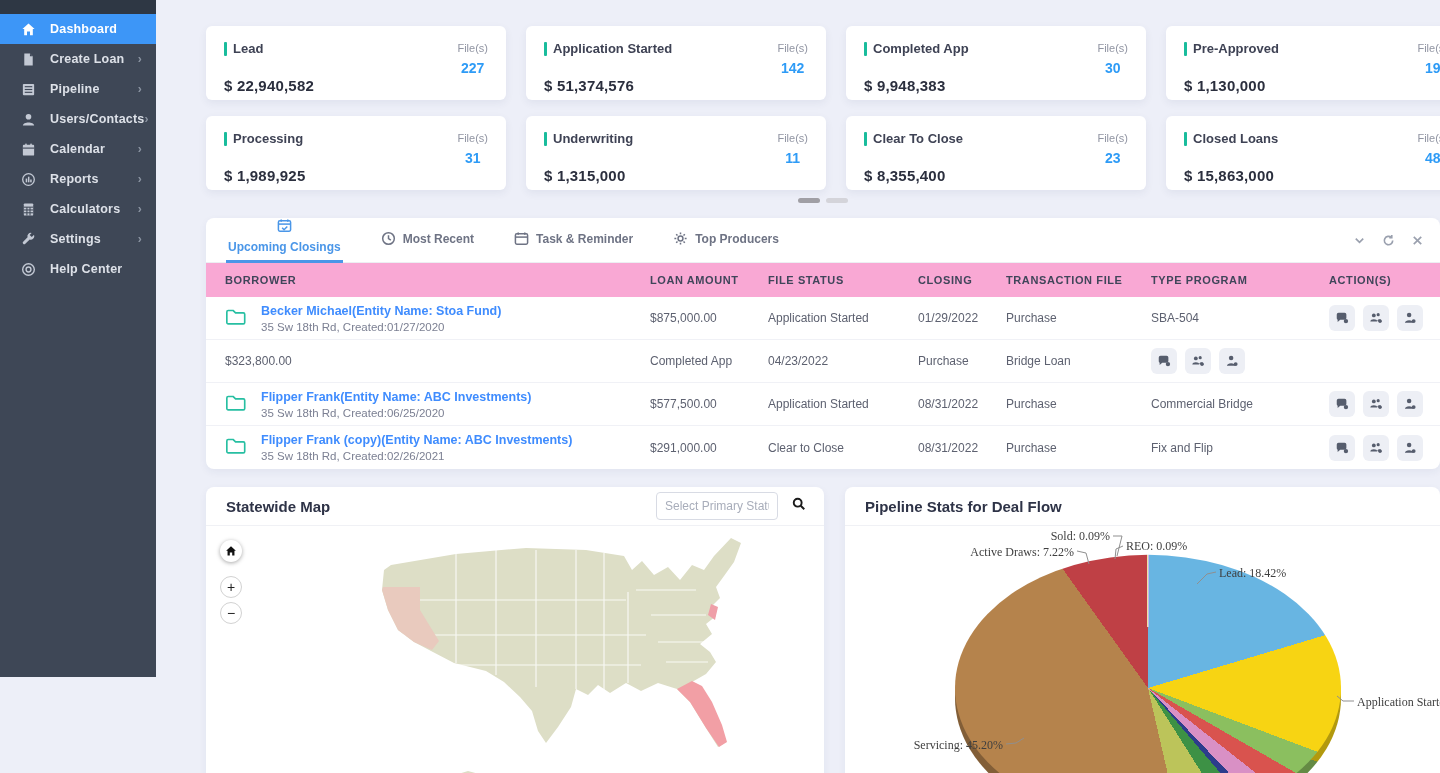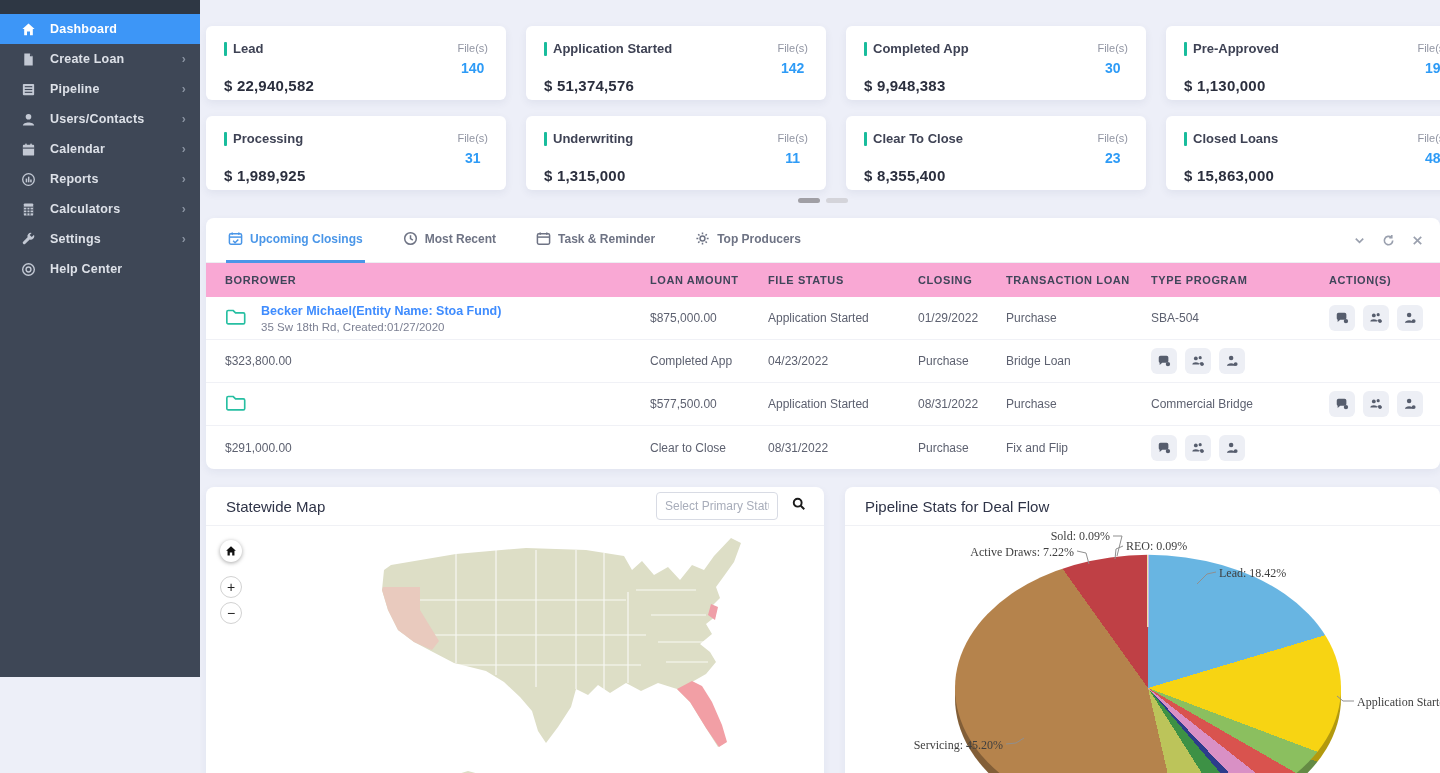--- a/index.html
+++ b/index.html
@@ -1,20 +1,20 @@
 <!DOCTYPE html>
 <html style="--page_bg: #edeff8; --sidebar_bg: #3e4756; --sidebar_top: #2e3744; --active_blue: #3d96f7; --accent_teal: #19bc9c; --count_blue: #2e9bf6; --tab_blue: #4a96e8; --link_blue: #3f8cfe; --map_land: #dddec6; --map_ca: #e9cabe; --map_fl: #f29fa5; --map_nj: #ef9fa8;"><head>
 <meta charset="utf-8">
 <style>
   * { margin:0; padding:0; box-sizing:border-box; }
   html,body { width:1440px; height:773px; overflow:hidden; font-family:"Liberation Sans", sans-serif; }
   .screen { position:relative; width:1440px; height:773px; background:var(--page_bg,#edeff8); overflow:hidden; }
 
   
-  .sidebar { position:absolute; left:0; top:0; width:200px; height:677px; background:var(--sidebar_bg,#3e4756); z-index:5; }
+  .sidebar { position:absolute; left:0; top:0; width:156px; height:677px; background:var(--sidebar_bg,#3e4756); z-index:5; }
   .side-top { height:14px; background:var(--sidebar_top,#2e3744); }
   .side-item { height:30px; display:flex; align-items:center; padding:0 14px 0 20px; color:#dde1e8; font-size:12.5px; font-weight:600; letter-spacing:.2px; cursor:pointer; }
   .side-item.active { background:var(--active_blue,#3d96f7); color:#fff; }
   .side-item .s-ico { width:16px; height:16px; margin-right:14px; flex:0 0 16px; display:flex; align-items:center; justify-content:center; }
   .side-item svg { width:15px; height:15px; fill:#c3c9d4; }
   .side-item.active svg { fill:#ffffff; }
   .side-chev { margin-left:auto; color:#8a93a1; font-size:12px; line-height:1; }
 
   
   .main { position:absolute; left:184px; top:0; width:1256px; height:773px; overflow:hidden; padding:26px 0 0 22px; }
@@ -32,21 +32,21 @@
   .dots { display:flex; gap:6px; justify-content:center; width:1234px; margin-top:8px; }
   .dot { width:22px; height:5px; border-radius:2.5px; background:#d4d4da; cursor:pointer; }
   .dot.active { background:#a09f a5; background:#a09fa5; }
 
   
   .panel { background:#fff; border-radius:8px; box-shadow:0 3px 8px rgba(40,50,100,.06); }
   .tabs-panel { width:1234px; margin-top:15px; }
   .tabbar { display:flex; align-items:center; height:45px; border-bottom:1px solid #edeff3; padding:0 16px 0 20px; }
   .tab { display:flex; align-items:center; gap:7px; height:45px; padding:0 2px; margin-right:36px; font-size:12px; font-weight:700; color:#6e7384; cursor:pointer; border-bottom:3px solid transparent; }
   .tab svg { width:15px; height:15px; stroke:currentColor; fill:none; stroke-width:1.6; }
-  .tab.active { color:var(--tab_blue,#4a96e8); border-bottom-color:var(--tab_blue,#4a96e8); }
+  .tab.active { color:var(--tab_blue,#4a96e8); border-bottom-color:var(--tab_blue,#4a96e8);flex-direction:column; }
   .tab-actions { margin-left:auto; display:flex; gap:16px; color:#9aa0ae; }
   .tab-actions svg { width:13px; height:13px; stroke:#9aa0ae; stroke-width:1.8; fill:none; cursor:pointer; }
 
   .thead, .trow { display:grid; grid-template-columns:425px 118px 150px 88px 145px 178px 99px; align-items:center; padding-left:19px; }
   .thead { background:#f9a8d4; height:34px; font-size:11px; font-weight:700; color:#40455a; letter-spacing:.6px; }
   .trow { min-height:43px; border-bottom:1px solid #f0f1f6; }
   .trow:last-child { border-bottom:none; }
   .b-cell { display:flex; align-items:center; gap:14px; padding:6px 0; }
   .folder svg { width:22px; height:19px; }
   .b-name { font-size:12.5px; font-weight:600; color:var(--link_blue,#3f8cfe); cursor:pointer; }
@@ -54,21 +54,21 @@
   .cell { font-size:12px; color:#5d6170; }
   .act-cell { display:flex; gap:8px; }
   .act-btn { width:26px; height:26px; border-radius:6px; background:#edeff5; display:flex; align-items:center; justify-content:center; cursor:pointer; }
   .act-btn svg { width:14px; height:14px; fill:#565d6d; }
 
   
   .bottom { display:flex; gap:21px; margin-top:18px; width:1234px; }
   .map-panel { width:618px; height:320px; overflow:hidden; }
   .pie-panel { flex:1; height:320px; overflow:hidden; position:relative; }
   .p-head { height:39px; display:flex; align-items:center; justify-content:space-between; padding:0 18px 0 20px; border-bottom:1px solid #f0f1f5; }
-  .p-title { font-size:15px; font-weight:400; color:#2e3347; }
+  .p-title { font-size:15px; font-weight:700; color:#2e3347; }
   .map-search { display:flex; align-items:center; gap:14px; }
   .map-search input { width:122px; height:28px; border:1px solid #d8dbe4; border-radius:4px; font-size:12px; padding:0 8px; color:#555; outline:none; font-family:"Liberation Sans",sans-serif; }
   .map-search input::placeholder { color:#a8adba; }
   .search-ico svg { width:14px; height:14px; stroke:#1b1b1b; stroke-width:2.2; fill:none; cursor:pointer; }
 
   .map-body { position:relative; height:280px; }
   .map-ctrl { position:absolute; left:14px; display:flex; align-items:center; justify-content:center; width:22px; height:22px; border-radius:50%; background:#fff; cursor:pointer; font-size:14px; color:#222; user-select:none; }
   .mc-home { top:14px; box-shadow:0 1px 4px rgba(0,0,0,.35); }
   .mc-zin { top:50px; border:1px solid #d2d2d2; }
   .mc-zout { top:76px; border:1px solid #d2d2d2; }
@@ -210,21 +210,21 @@
       <div class="stat-card">
         <div>
             <div class="sc-title">
               <span class="sc-bar"></span>
               <span>Lead</span>
             </div>
         <div class="sc-amount">$ 22,940,582</div>
           </div>
         <div class="sc-right">
             <div class="sc-files">File(s)</div>
-            <div class="sc-count">140</div>
+            <div class="sc-count">227</div>
           </div>
       </div>
       <div class="stat-card">
         <div>
             <div class="sc-title">
               <span class="sc-bar"></span>
               <span>Application Started</span>
             </div>
         <div class="sc-amount">$ 51,374,576</div>
           </div>
@@ -366,21 +366,21 @@
               <line x1="11" y1="3" x2="3" y2="11"></line>
             </svg>
         </div>
       </div>
 
       <div class="thead">
         <span>BORROWER</span>
         <span>LOAN AMOUNT</span>
         <span>FILE STATUS</span>
         <span>CLOSING</span>
-        <span>TRANSACTION LOAN</span>
+        <span>TRANSACTION FILE</span>
         <span>TYPE PROGRAM</span>
         <span>ACTION(S)</span>
       </div>
 
       <div class="trow">
         <div class="b-cell">
           <span class="folder"><svg viewBox="0 0 24 20">
                 <path d="M2 5 a1.5 1.5 0 0 1 1.5-1.5 h5.5 l2.5 2.5 h8.5 a1.5 1.5 0 0 1 1.5 1.5 v9 a1.5 1.5 0 0 1 -1.5 1.5 h-16.5 a1.5 1.5 0 0 1 -1.5 -1.5 Z" fill="none" stroke="#27bfa2" stroke-width="1.8"></path>
               </svg></span>
           <div>
@@ -449,20 +449,24 @@
               </svg>
             </span>
         </div>
       </div>
 
       <div class="trow">
         <div class="b-cell">
           <span class="folder"><svg viewBox="0 0 24 20">
                 <path d="M2 5 a1.5 1.5 0 0 1 1.5-1.5 h5.5 l2.5 2.5 h8.5 a1.5 1.5 0 0 1 1.5 1.5 v9 a1.5 1.5 0 0 1 -1.5 1.5 h-16.5 a1.5 1.5 0 0 1 -1.5 -1.5 Z" fill="none" stroke="#27bfa2" stroke-width="1.8"></path>
               </svg></span>
+          <div>
+              <div class="b-name">Flipper Frank(Entity Name: ABC Investments)</div>
+          <div class="b-sub">35 Sw 18th Rd, Created:06/25/2020</div>
+            </div>
         </div>
         <span class="cell">$577,500.00</span>
         <span class="cell">Application Started</span>
         <span class="cell">08/31/2022</span>
         <span class="cell">Purchase</span>
         <span class="cell">Commercial Bridge</span>
         <div class="act-cell">
           <span class="act-btn">
               <svg viewBox="0 0 16 16">
                 <path d="M2 4 a2 2 0 0 1 2-2 h7 a2 2 0 0 1 2 2 v4 a2 2 0 0 1 -2 2 h-5 l-3 2.5 v-2.5 a2 2 0 0 1 -1-2 Z"></path>
@@ -482,20 +486,29 @@
               <svg viewBox="0 0 16 16">
                 <circle cx="7" cy="4.5" r="2.6"></circle>
                 <path d="M2.2 13.5 c0-4 9.6-4 9.6 0 Z"></path>
                 <circle cx="12.2" cy="11.5" r="2.2"></circle>
               </svg>
             </span>
         </div>
       </div>
 
       <div class="trow">
+        <div class="b-cell">
+          <span class="folder"><svg viewBox="0 0 24 20">
+                <path d="M2 5 a1.5 1.5 0 0 1 1.5-1.5 h5.5 l2.5 2.5 h8.5 a1.5 1.5 0 0 1 1.5 1.5 v9 a1.5 1.5 0 0 1 -1.5 1.5 h-16.5 a1.5 1.5 0 0 1 -1.5 -1.5 Z" fill="none" stroke="#27bfa2" stroke-width="1.8"></path>
+              </svg></span>
+          <div>
+              <div class="b-name">Flipper Frank (copy)(Entity Name: ABC Investments)</div>
+          <div class="b-sub">35 Sw 18th Rd, Created:02/26/2021</div>
+            </div>
+        </div>
         <span class="cell">$291,000.00</span>
         <span class="cell">Clear to Close</span>
         <span class="cell">08/31/2022</span>
         <span class="cell">Purchase</span>
         <span class="cell">Fix and Flip</span>
         <div class="act-cell">
           <span class="act-btn">
               <svg viewBox="0 0 16 16">
                 <path d="M2 4 a2 2 0 0 1 2-2 h7 a2 2 0 0 1 2 2 v4 a2 2 0 0 1 -2 2 h-5 l-3 2.5 v-2.5 a2 2 0 0 1 -1-2 Z"></path>
                 <circle cx="12.5" cy="11.5" r="2.5"></circle>

